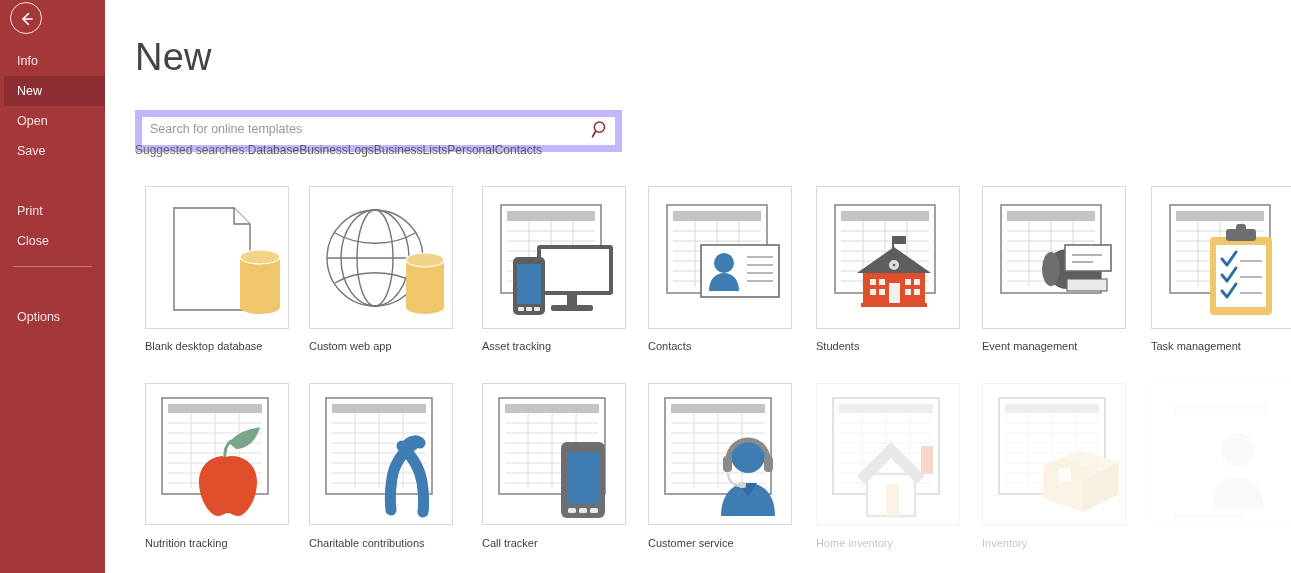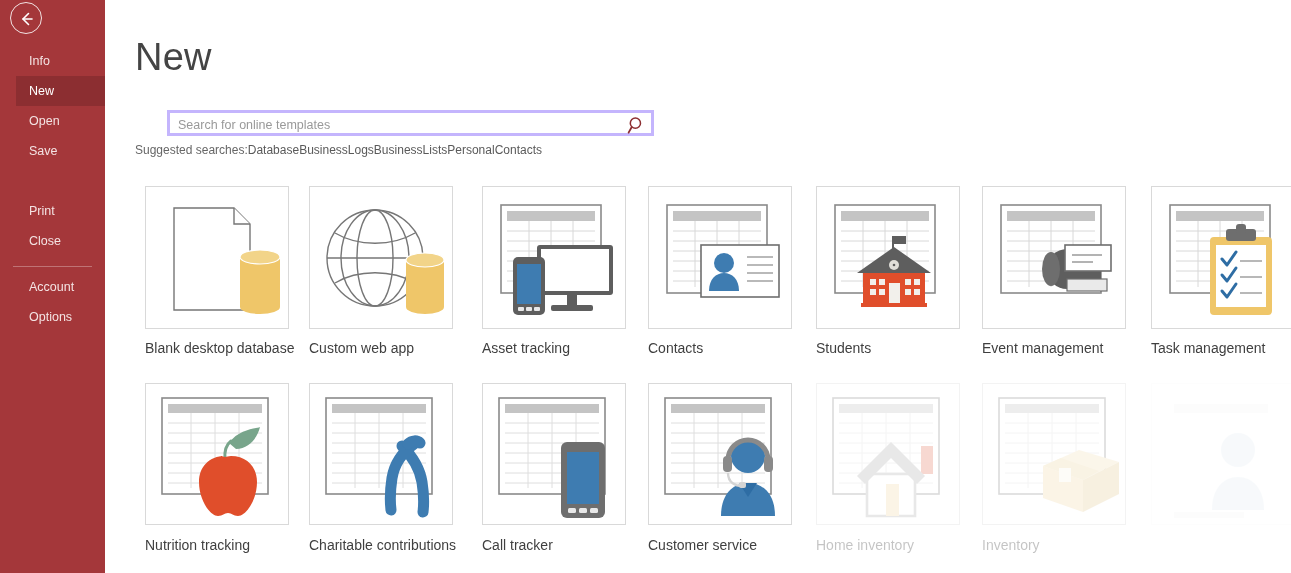--- a/index.html
+++ b/index.html
@@ -17,41 +17,41 @@
     position:absolute; left:0; top:0; width:105px; height:573px;
     background:#A4373A;
   }
   #back-btn {
     position:absolute; left:10px; top:2px; width:32px; height:32px;
     border-radius:50%; border:1.5px solid rgba(255,255,255,.85);
     cursor:pointer;
   }
   #back-btn svg { position:absolute; left:6px; top:6px; }
   .nav-item {
-    position:absolute; left:16px; width:105px; height:30px;
+    position:absolute; left:4px; width:105px; height:30px;
     color:#f4e3e3; font-size:12.5px; line-height:30px;
     padding-left:13px; cursor:pointer; white-space:nowrap;
   }
   .nav-item.active { background:#8C2E31; color:#ffffff; }
   .nav-sep {
     position:absolute; left:13px; width:79px; height:1px;
     background:rgba(255,255,255,.30);
   }
 
   
   #main { position:absolute; left:105px; top:0; right:0; bottom:0; background:#fff; }
 
   #page-title {
     position:absolute; left:30px; top:36px;
     font-size:38px; color:#444; font-weight:300; letter-spacing:.2px;
   }
 
   #search-wrap {
-    position:absolute; left:30px; top:110px; width:487px; height:26px;
-    border:3px solid #c4b5fd; background:#fff;margin-left:32px;
+    position:absolute; left:30px; top:110px; width:487px; height:42px;
+    border:7px solid #c4b5fd; background:#fff;
   }
   #search-input {
     position:absolute; left:0; top:0; width:455px; height:24px;
     border:0; outline:0; padding:0 8px;
     font-family:"Liberation Sans", sans-serif; font-size:12.5px; color:#444;
     background:transparent;
   }
   #search-input::placeholder { color:#999; }
   #search-btn {
     position:absolute; right:0; top:0; width:30px; height:24px;
@@ -69,21 +69,21 @@
   }
 
   
   .tile { position:absolute; cursor:pointer; }
   .tile .box {
     position:absolute; left:0; top:0; width:144px; height:143px;
     border:1px solid #d9d9d9; background:#fff; overflow:hidden;
   }
   .tile .cap {
     position:absolute; left:0; top:154px; width:180px;
-    font-size:14px; color:#3f3f3f; white-space:nowrap;
+    font-size:11px; color:#3f3f3f; white-space:nowrap;
   }
   .tile.row2 .box { width:144px; height:142px; }
   .tile.faded { opacity:.30; }
   .tile.ghost { opacity:.035; }
 
   .art { position:absolute; left:0; top:0; width:144px; height:143px; }
 
   
   svg { display:block; overflow:visible; }
 </style>
@@ -100,21 +100,20 @@
     </span>
   </div>
 
   <div class="nav-item" style="top:46px"><span>Info</span></div>
   <div class="nav-item active" style="top:76px"><span>New</span></div>
   <div class="nav-item" style="top:106px"><span>Open</span></div>
   <div class="nav-item" style="top:136px"><span>Save</span></div>
   <div class="nav-item" style="top:196px"><span>Print</span></div>
   <div class="nav-item" style="top:226px"><span>Close</span></div>
   <div class="nav-sep" style="top:266px"></div>
-  <div class="nav-item" style="top:272px"><span>Account</span></div>
   <div class="nav-item" style="top:302px"><span>Options</span></div>
 </div>
 
 <div id="main">
 
   <div id="page-title">New</div>
 
   <div id="search-wrap">
     <input id="search-input" type="text" placeholder="Search for online templates" style="">
     <button id="search-btn">

